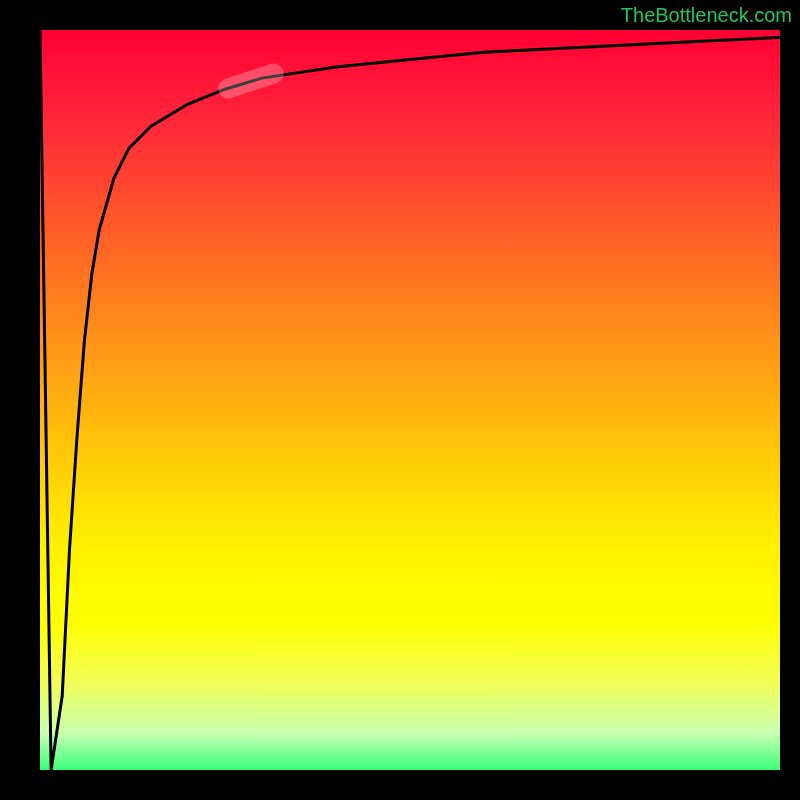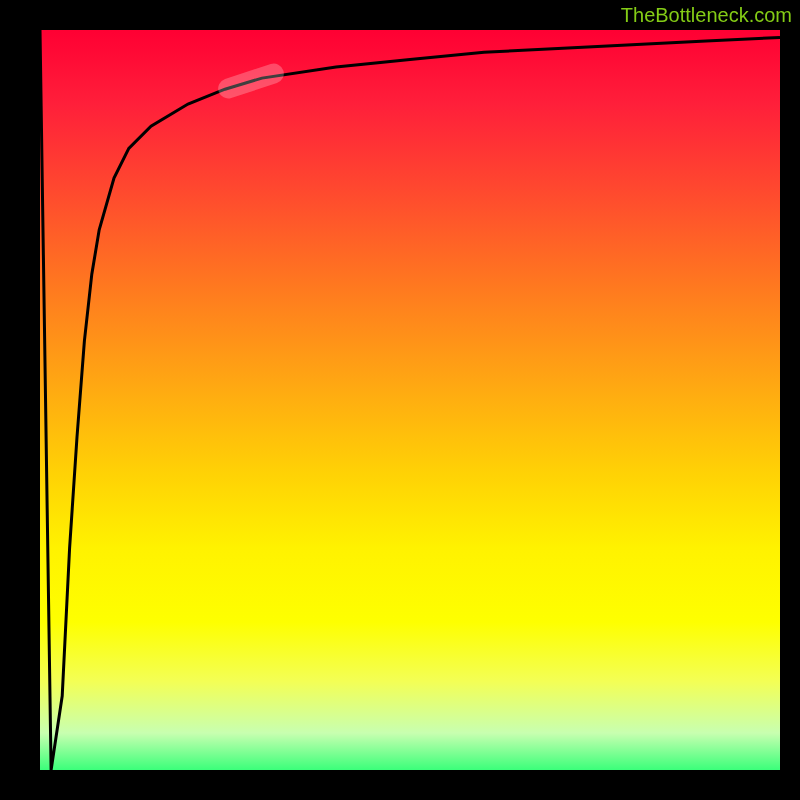--- a/index.html
+++ b/index.html
@@ -8,21 +8,21 @@
     height: 800px;
     background: #000;
     position: relative;
     overflow: hidden;
     font-family: Arial, Helvetica, sans-serif;
   }
   .watermark {
     position: absolute;
     top: 4px;
     right: 8px;
-    color: #84cc16;
+    color: #22c55e;
     font-size: 20px;
     z-index: 5;
   }
   .plot-area {
     position: absolute;
     left: 40px;
     top: 30px;
     width: 740px;
     height: 740px;
   }

